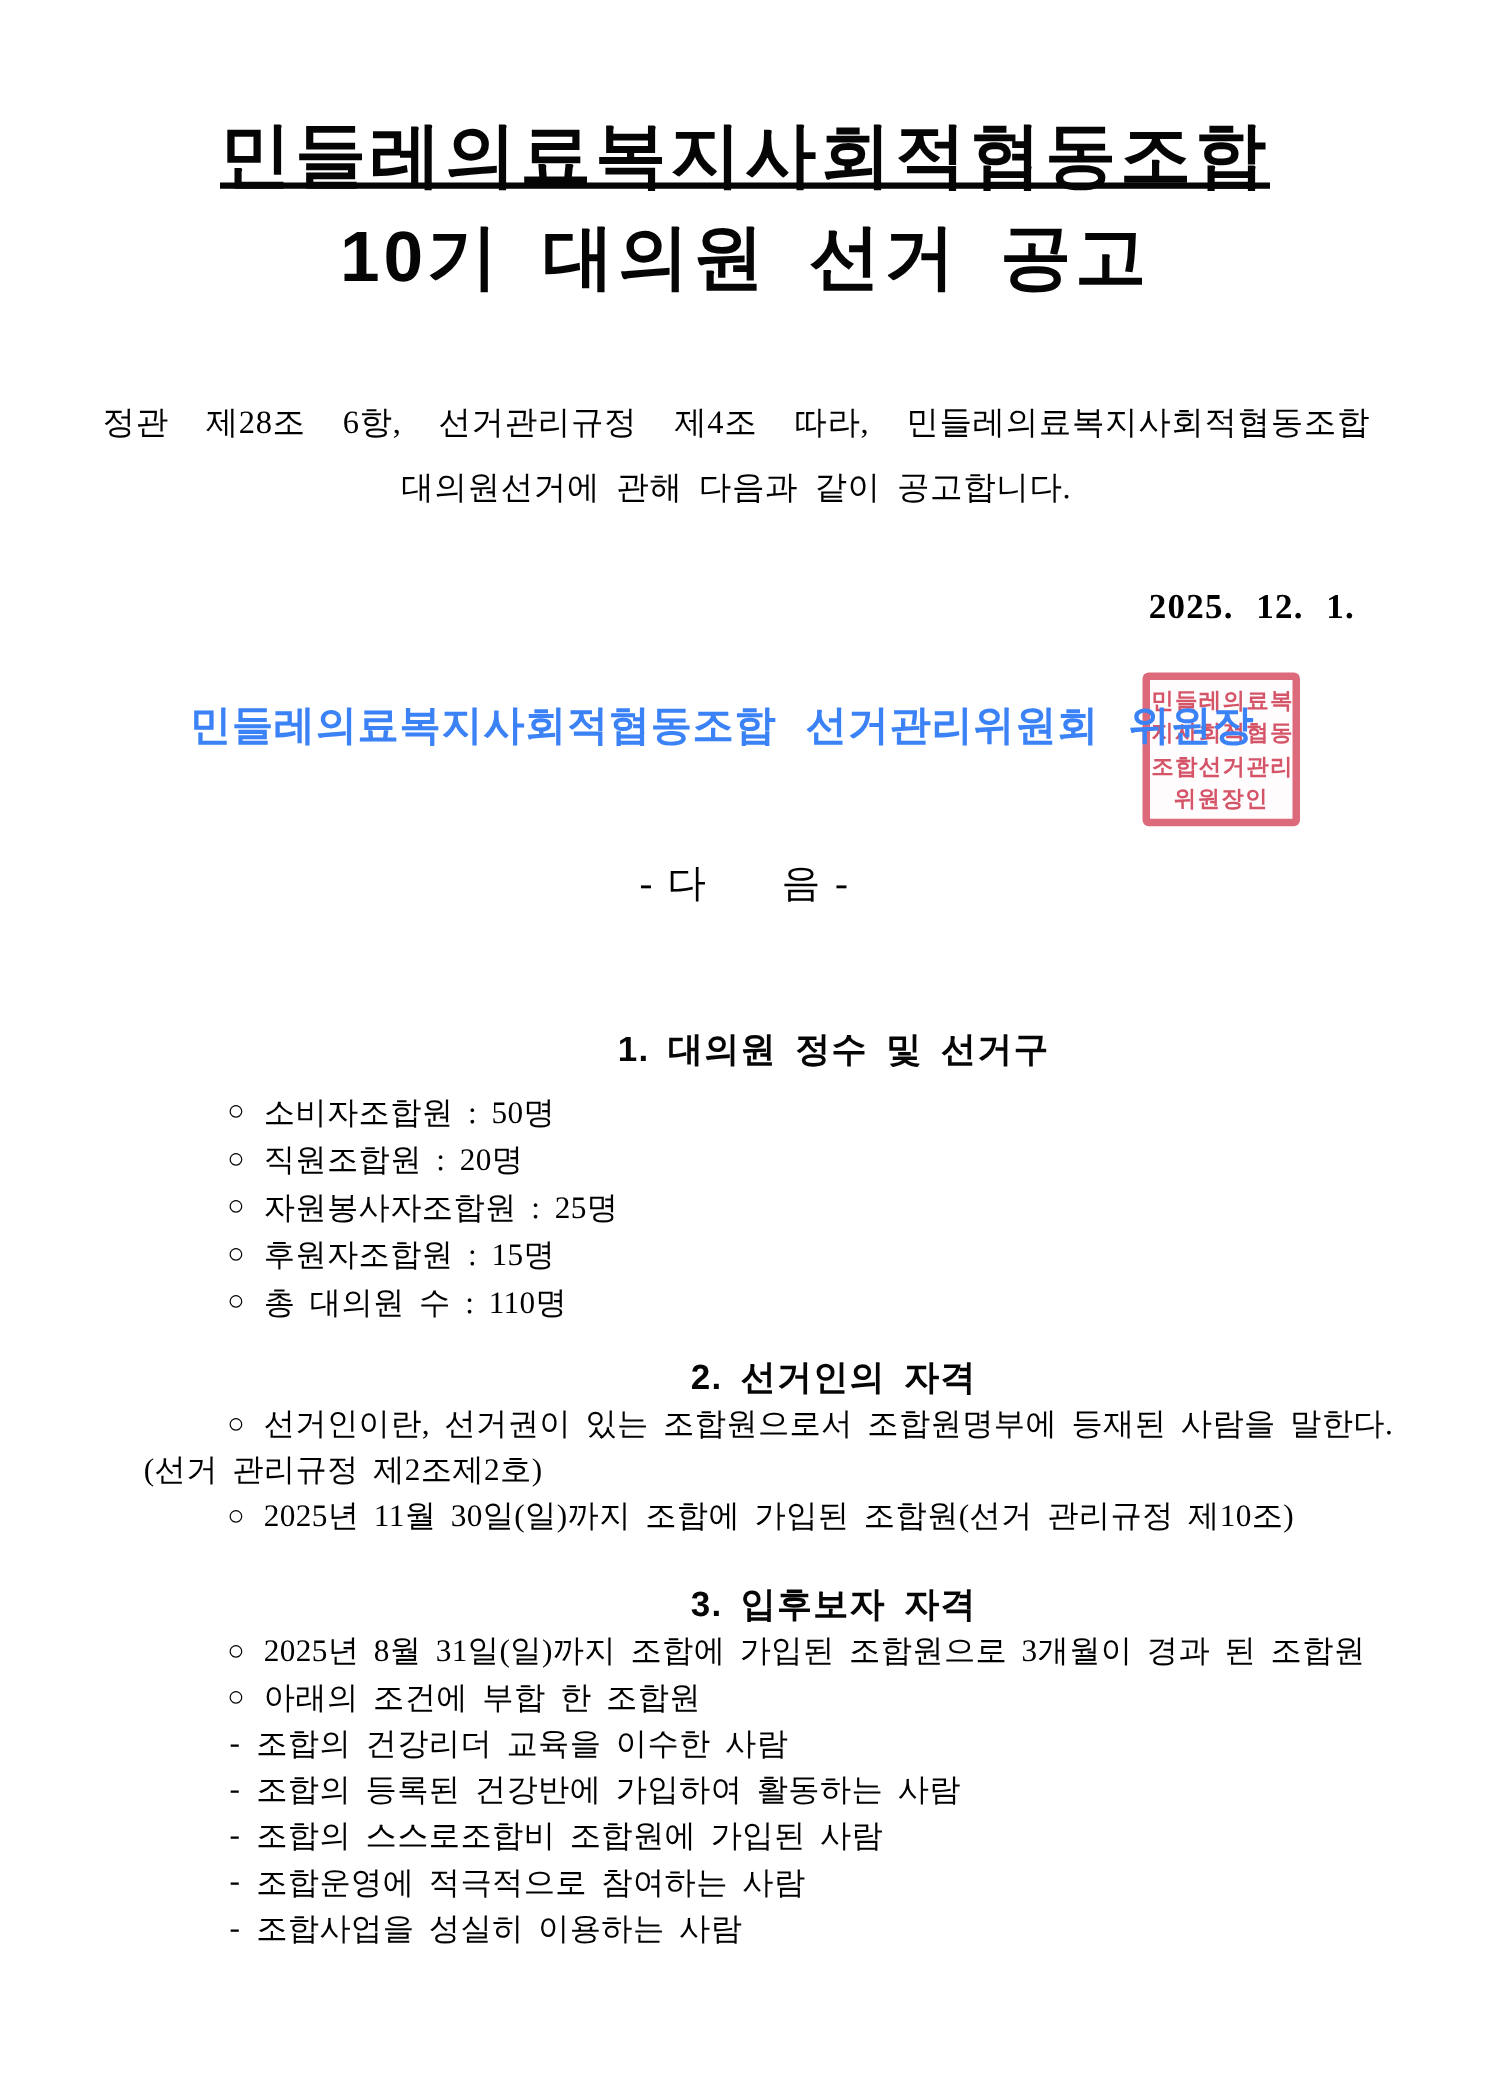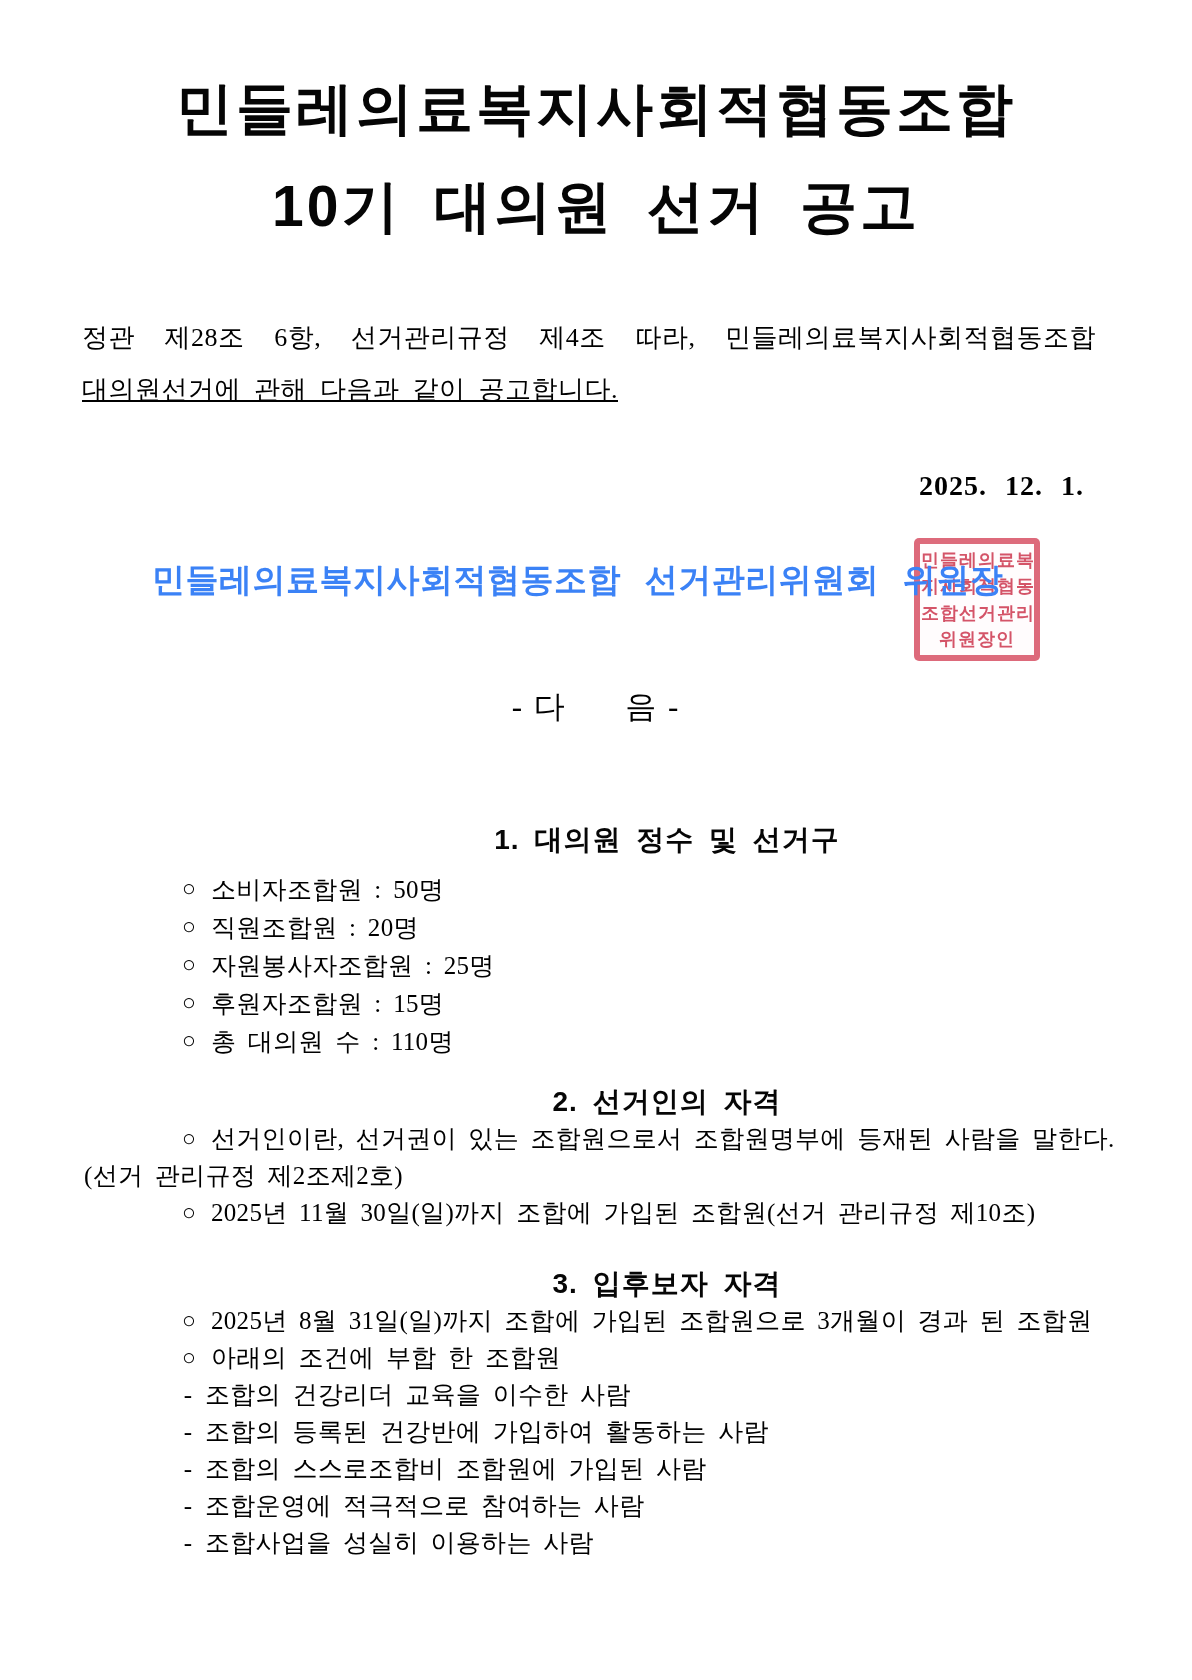--- a/index.html
+++ b/index.html
@@ -18,33 +18,33 @@
   .title-line{
     position:absolute;left:0;width:100%;
     text-align:center;
     font-family:var(--sans);
     font-weight:800;
     font-size:57px;
     letter-spacing:3px;
     line-height:1.15;
     color:#050505;
   }
-  .title-line1{top:76px;}
+  .title-line1{top:92px;text-decoration:underline;}
   .title-line2{top:174px;word-spacing:14px;}
   .intro{
     position:absolute;left:82px;top:312px;width:1014px;
     font-family:var(--serif);
     font-size:26px;
     line-height:52px;
     word-spacing:6px;
     letter-spacing:0.5px;
     word-break:keep-all;
   }
   .intro-line1{text-align:justify;text-align-last:justify;}
-  .intro-line2{text-align:left;text-decoration:underline;}
+  .intro-line2{text-align:center;}
   .doc-date{
     position:absolute;top:470px;right:108px;
     font-family:var(--serif);
     font-size:28px;
     word-spacing:10px;
     letter-spacing:1px;
     font-weight:bold;
   }
   .issuer{
     position:absolute;left:152px;top:558px;
@@ -111,21 +111,21 @@
   }
   .sec-1 .row{height:38px;}
   .row .bullet{
     flex:0 0 auto;
     display:inline-block;
   }
   .row-item{padding-left:167px;}
   .row-item .bullet{width:44px;font-size:23px;}
   .row-sub{padding-left:171px;}
   .row-sub .bullet{width:34px;}
-  .row-cont{padding-left:84px;}
+  .row-cont{padding-left:115px;}
   .item-text{white-space:nowrap;}
 </style>
 </head>
 <body>
 
 <div class="page">
 
   <div class="title-line title-line1">민들레의료복지사회적협동조합</div>
   <div class="title-line title-line2">10기 대의원 선거 공고</div>
 

